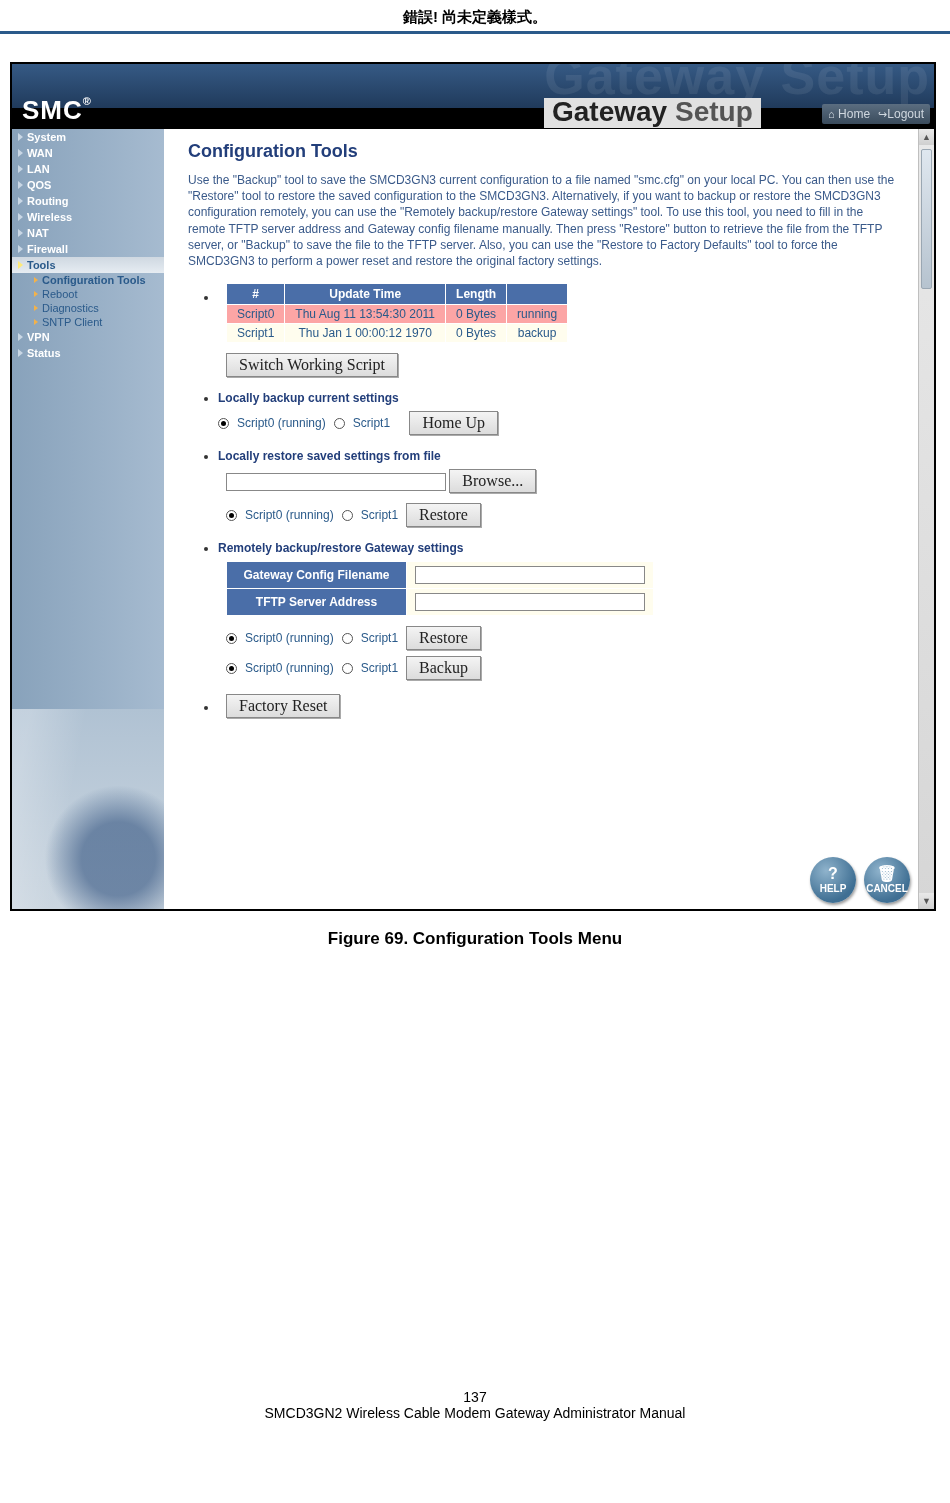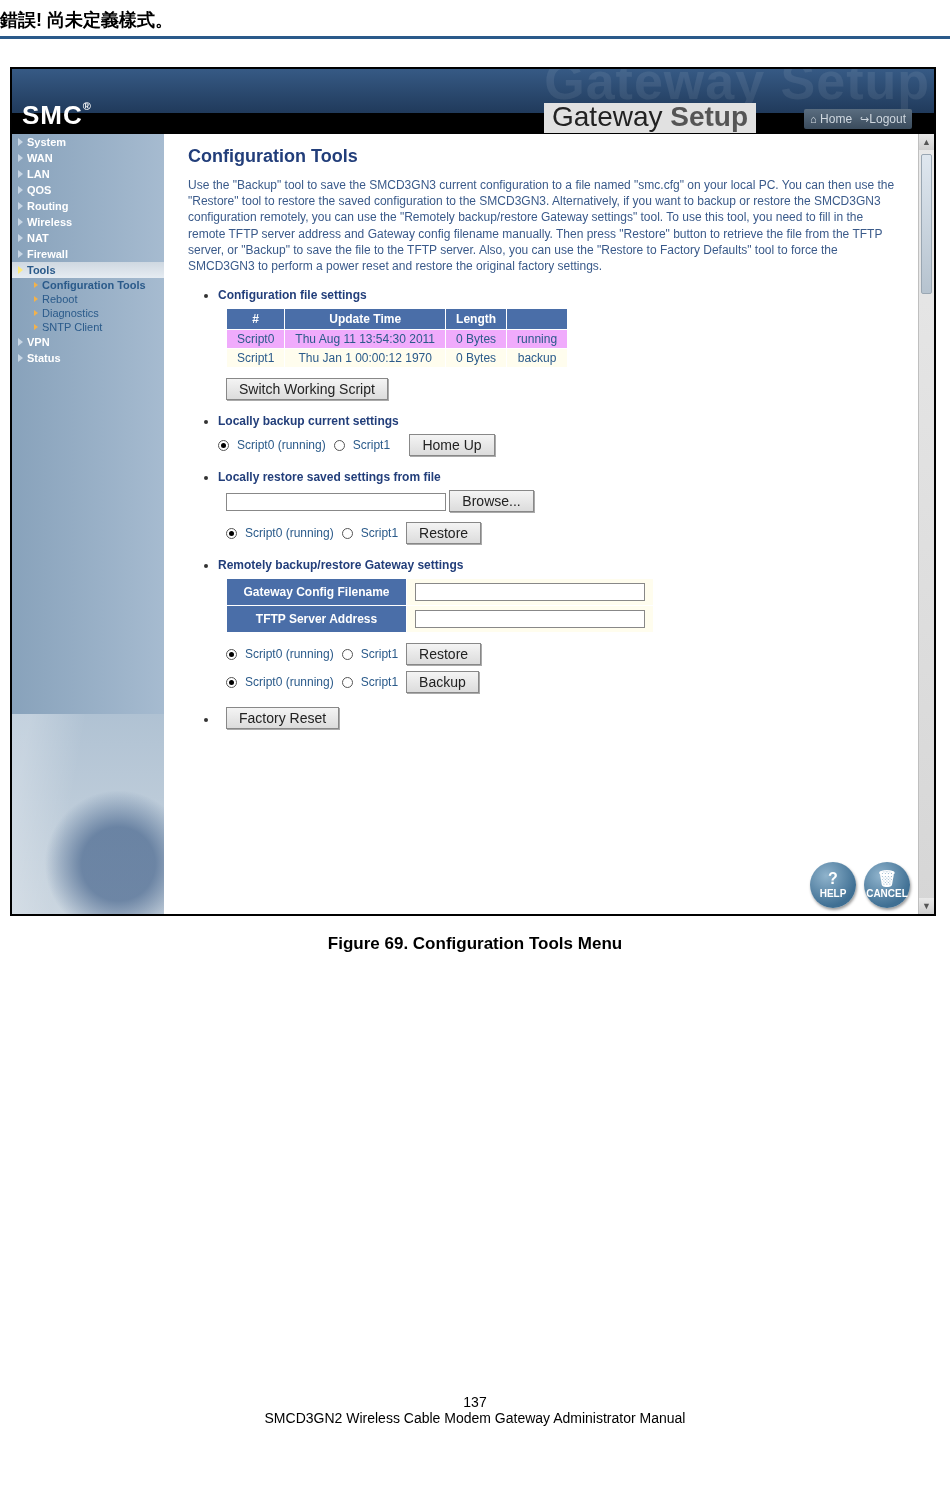--- a/index.html
+++ b/index.html
@@ -5,23 +5,23 @@
   * { box-sizing: border-box; margin: 0; padding: 0; }
   body {
     font-family: Arial, Helvetica, sans-serif;
     background: #fff;
     width: 950px;
     margin: 0 auto;
     font-size: 13px;
     color: #000;
   }
   .page-header-text {
-    text-align: left;
+    text-align: center;
     font-weight: bold;
-    font-size: 18px;
+    font-size: 15px;
     padding: 8px 0 4px 0;
     font-family: "Microsoft JhengHei", "PMingLiU", sans-serif;
   }
   .page-hr {
     border: none;
     border-top: 3px solid #2a5a8a;
     margin: 0 0 28px 0;
   }
   
   .shot-wrap {
@@ -64,21 +64,21 @@
     position: absolute;
     left: 532px; top: 34px;
     font-size: 28px; font-weight: normal;
     color: #222;
     background: #e1e1e1;
     padding: 0 8px 2px 8px;
     line-height: 1;
   }
   .gateway-title .setup-part { font-weight: bold; color: #555;}
   .top-links {
-    position: absolute; right: 22px; top: 40px;
+    position: absolute; right: 4px; top: 40px;
     color: #cfd7df; font-size: 12px;
     background: linear-gradient(#5a6d80,#3a4b5c);
     padding: 3px 6px;
     border-radius: 2px;
     display: flex; gap: 8px; align-items: center;
   }
   .top-link-icon { font-size: 11px; }
   
   .body-row { display: flex; min-height: 780px; }
   .sidebar {
@@ -164,31 +164,31 @@
     padding: 3px 10px;
     border: 1px solid #fff;
     text-align: center;
   }
   table.cfg td {
     padding: 2px 10px;
     border: 1px solid #fff;
     text-align: center;
     color: #2a5a8a;
   }
-  table.cfg tr.row-a td { background: #f0abfc; }
+  table.cfg tr.row-a td { background: #fca5a5; }
   table.cfg tr.row-b td { background: #fffdee; }
   .win-btn {
     display: inline-block;
     background: linear-gradient(#f4f4f4,#dcdcdc);
     border: 1px solid #888;
     box-shadow: 1px 1px 0 #aaa;
     padding: 2px 12px;
-    font-size: 14px;
+    font-size: 16px;
     color: #222;
-    font-family: Liberation Sans, sans-serif;
+    font-family: Liberation Serif, serif;
     cursor: pointer;
   }
   .radio-line { color:#2a5a8a; margin: 6px 0; display:flex; align-items:center; gap:8px; flex-wrap:wrap;}
   .radio-mark {
     width:11px;height:11px;border:1px solid #555;border-radius:50%;
     display:inline-flex;align-items:center;justify-content:center;background:#fff;
   }
   .radio-mark.checked::after{content:"";width:5px;height:5px;border-radius:50%;background:#000;}
   input.textline {
     border:1px solid #888; height:18px; font-size:12px; padding:1px 4px;
@@ -252,21 +252,21 @@
 
   <div class="banner">
     <div class="banner-upper"></div>
     <div class="banner-lower"></div>
     <div class="gateway-ghost">Gateway Setup</div>
     <div class="logo">
       <span class="logo-main"><span>SMC</span><sup>®</sup></span><br>
       <span class="logo-sub">N e t w o r k s</span>
     </div>
     <div class="gateway-title">
-      <span style="font-weight:normal;">Gateway</span><span class="setup-part"> Setup</span>
+      <span style="font-weight:bold;">Gateway</span><span class="setup-part"> Setup</span>
     </div>
     <div class="top-links">
       <span><span class="top-link-icon">⌂</span> <span>Home</span></span>
       <span><span class="top-link-icon">↪</span><span>Logout</span></span>
     </div>
   </div>
 
   <div class="body-row">
 
     <div class="sidebar">
@@ -332,21 +332,20 @@
         </div>
       <div class="sidebar-img"></div>
     </div>
 
     <div class="content">
       <h2>Configuration Tools</h2>
       <p class="intro">Use the "Backup" tool to save the SMCD3GN3 current configuration to a file named "smc.cfg" on your local PC. You can then use the "Restore" tool to restore the saved configuration to the SMCD3GN3. Alternatively, if you want to backup or restore the SMCD3GN3 configuration remotely, you can use the "Remotely backup/restore Gateway settings" tool. To use this tool, you need to fill in the remote TFTP server address and Gateway config filename manually. Then press "Restore" button to retrieve the file from the TFTP server, or "Backup" to save the file to the TFTP server. Also, you can use the "Restore to Factory Defaults" tool to force the SMCD3GN3 to perform a power reset and restore the original factory settings.</p>
 
       <ul class="features">
         <li>
-          <span class="feat-label">Configuration file settings</span>
           <div class="inner-block">
             <table class="cfg">
               <tbody>
                   <tr>
                 <th>#</th>
                 <th>Update Time</th>
                 <th>Length</th>
                 <th></th>
               </tr>
               <tr class="row-a">

